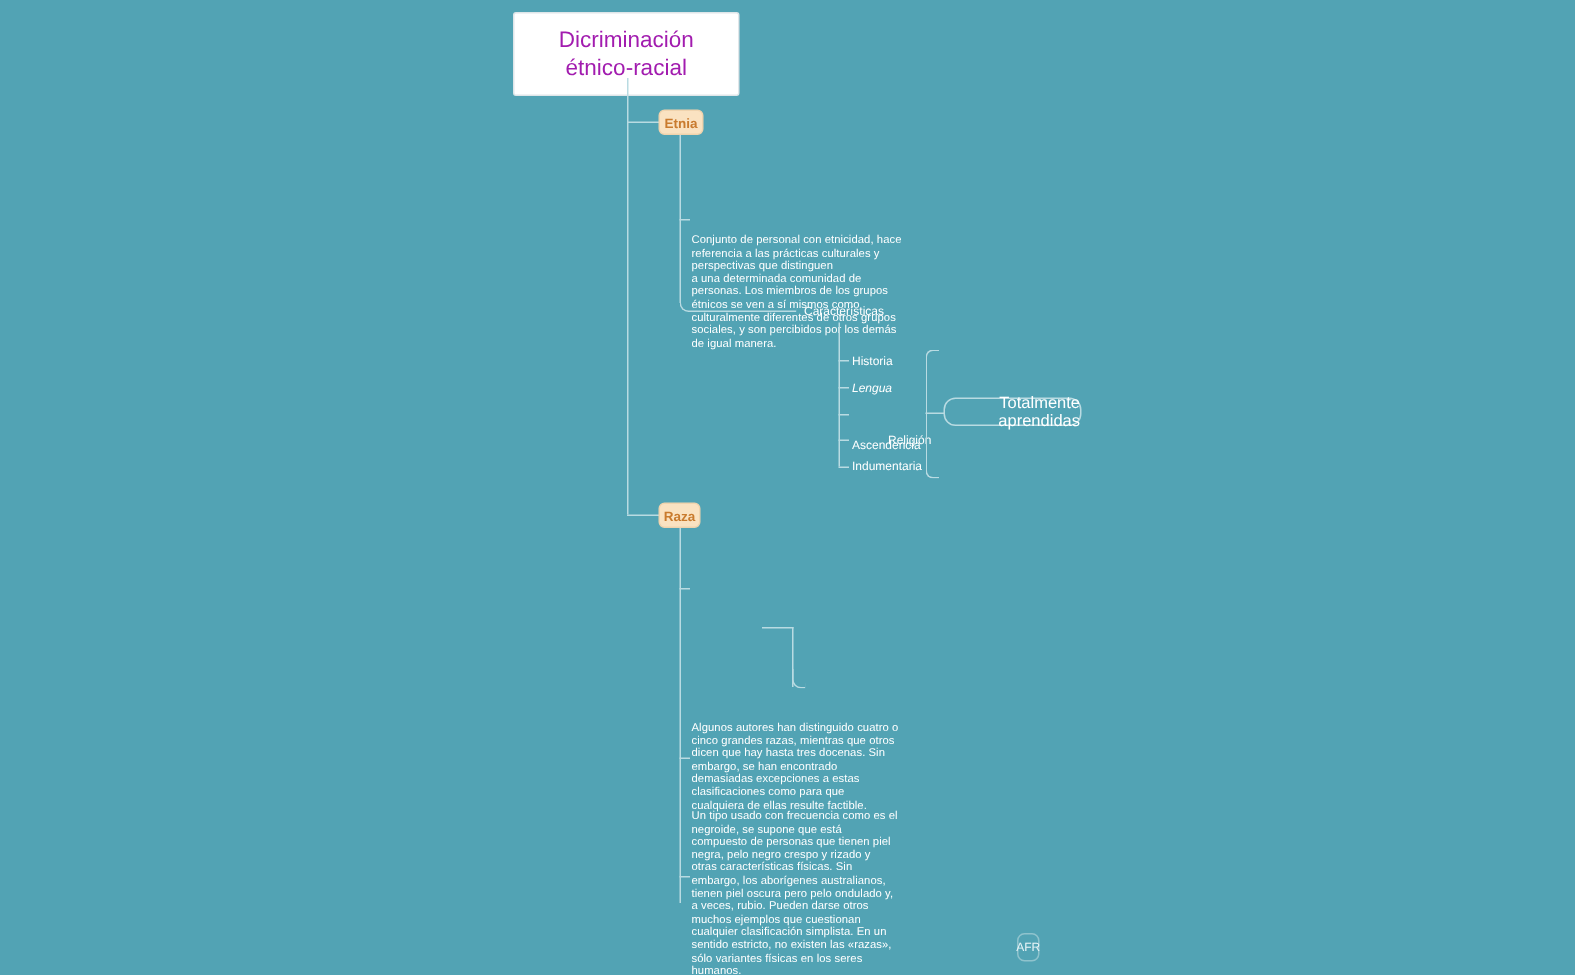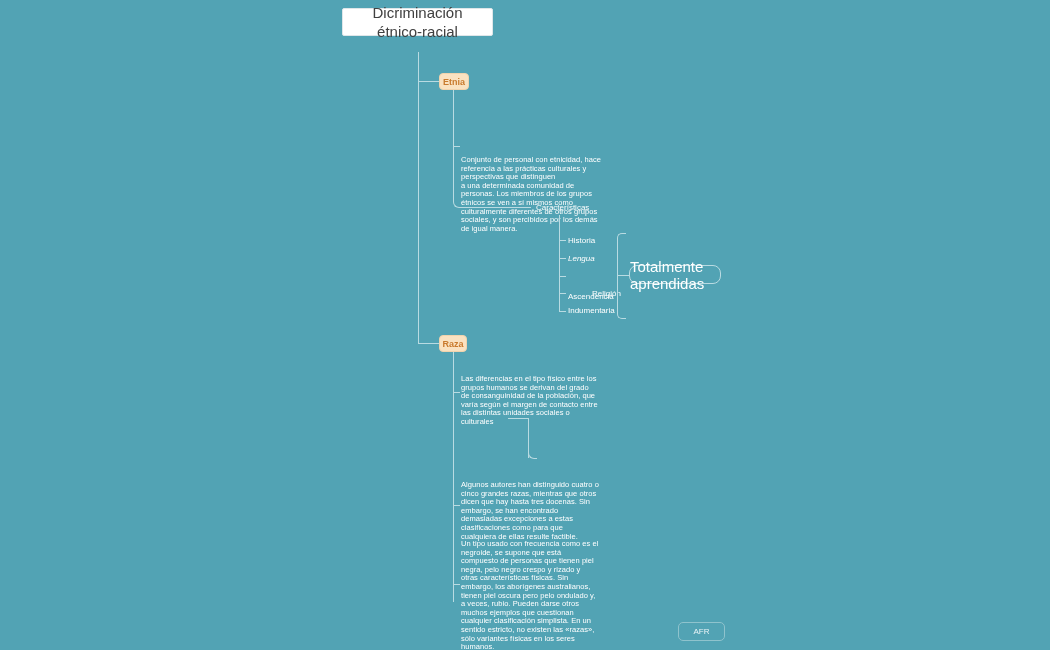--- a/index.html
+++ b/index.html
@@ -40,29 +40,29 @@
     border-bottom: 1px solid #b9dbe2;
     border-top-left-radius: 5px;
     border-bottom-left-radius: 5px;
   }
   
   .root-node {
     position: absolute;
     left: 342px;
     top: 8px;
     width: 151px;
-    height: 28px;
+    height: 56px;
     background: #ffffff;
     border: 1px solid #dfe6e9;
     border-radius: 2px;
     display: flex;
     align-items: center;
     justify-content: center;
     text-align: center;
-    color: #404040;
+    color: #a21caf;
     font-size: 15px;
     line-height: 19px;
     font-weight: 400;
     padding: 0 6px;
     box-sizing: border-box;
   }
   .badge {
     position: absolute;
     background: #fae2c1;
     border: 1px solid #f0d3ad;
@@ -88,25 +88,26 @@
     color: #ffffff;
     font-size: 7.5px;
     line-height: 8.6px;
     letter-spacing: 0.05px;
   }
   .rounded-node {
     position: absolute;
     border: 1px solid #b9dbe2;
     border-radius: 8px;
     color: #ffffff;
-    font-size: 15px;
+    font-size: 11px;
     display: flex;
     align-items: center;
     justify-content: center;
     box-sizing: border-box;
+    text-align: right;
   }
   .afr-node {
     position: absolute;
     border: 1px solid #8fc3cd;
     border-radius: 5px;
     color: #e8f4f7;
     font-size: 8px;
     display: flex;
     align-items: center;
     justify-content: center;
@@ -157,27 +158,26 @@
   <div class="bracket" style="left:617px; top:233px; width:8px; height:84px;"></div>
   <div class="ln hline" style="left:617px; top:275px; width:13px;"></div>
 
   <div class="rounded-node" style="left:629px; top:265px; width:92px; height:19px;">Totalmente aprendidas</div>
 
   <div class="badge" style="left:439px; top:335px; width:28px;">Raza</div>
 
   <div class="ln vline" style="left:453px; top:352px; height:250px;"></div>
 
   <div class="ln hline" style="left:453px; top:392px; width:7px;"></div>
-  <div class="para" style="left:461px; top:375px; width:138px;">Las diferencias en el tipo físico entre los grupos humanos se derivan del grado de consanguinidad de la población, que varía según el margen de contacto entre las distintas unidades sociales o culturales</div>
 
   <div class="ln vline" style="left:528px; top:418px; height:40px;"></div>
   <div class="ln hline" style="left:508px; top:418px; width:21px;"></div>
   <div class="elbow" style="left:528px; top:446px; width:8px; height:12px;"></div>
 
   <div class="ln hline" style="left:453px; top:505px; width:7px;"></div>
   <div class="para" style="left:461px; top:481px; width:138px;">Algunos autores han distinguido cuatro o cinco grandes razas, mientras que otros dicen que hay hasta tres docenas. Sin embargo, se han encontrado demasiadas excepciones a estas clasificaciones como para que cualquiera de ellas resulte factible.</div>
 
   <div class="ln hline" style="left:453px; top:584px; width:7px;"></div>
   <div class="para" style="left:461px; top:540px; width:138px;">Un tipo usado con frecuencia como es el negroide, se supone que está  compuesto de personas que tienen piel negra, pelo negro crespo y rizado y otras características físicas. Sin embargo, los aborígenes australianos, tienen piel oscura pero pelo ondulado y, a veces, rubio. Pueden darse otros muchos ejemplos que cuestionan cualquier clasificación simplista. En un sentido estricto, no existen las «razas», sólo variantes físicas en los seres humanos.</div>
 
-  <div class="afr-node" style="left:678px; top:622px; width:47px; height:19px;">AFR</div>
+  <div class="afr-node" style="left:678px; top:622px; width:15px; height:19px;">AFR</div>
 
 </div>
 
 </body></html>

